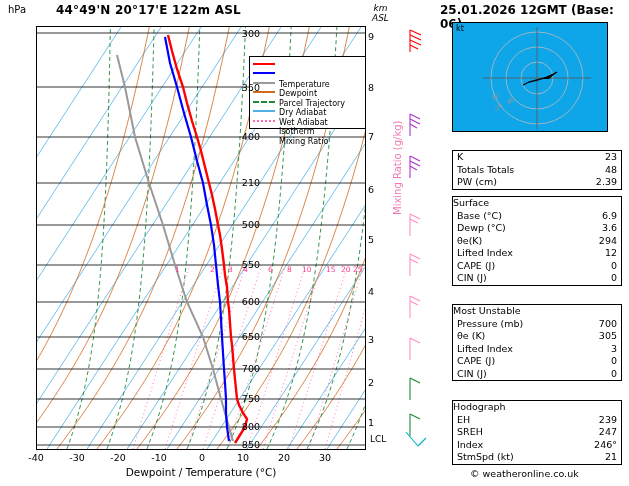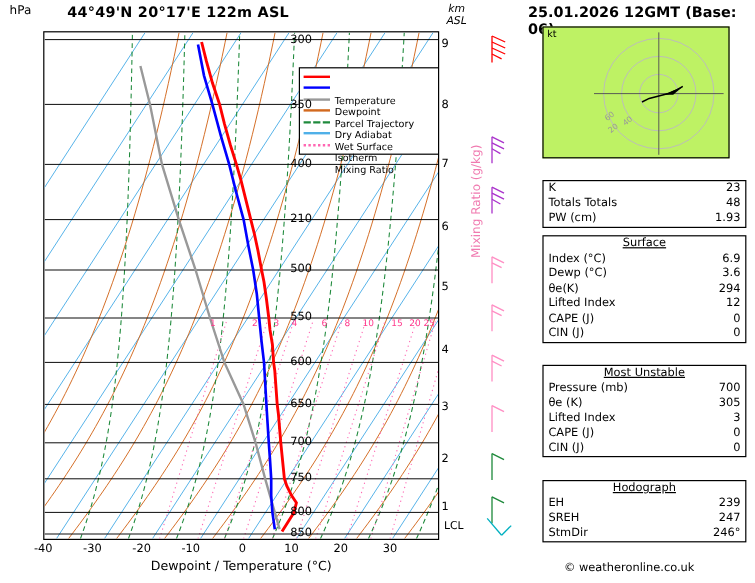--- a/index.html
+++ b/index.html
@@ -31,27 +31,27 @@
   .legend .swatch{width:22px;height:0;border-top-width:2px;border-top-style:solid;margin-right:4px;flex:none;}
   .legend .txt{font-size:8px;color:#000;line-height:9.5px;white-space:nowrap;margin-top:41px;}
 
   
   .mixlab{position:absolute;left:392px;top:215px;transform:rotate(-90deg);transform-origin:0 0;font-size:10px;color:#f07ab0;white-space:nowrap;}
 
   
   .lcl{position:absolute;left:370px;top:434px;font-size:9px;color:#000;}
 
   
-  .hodo{position:absolute;left:452px;top:22px;width:156px;height:110px;border:1px solid #000;box-sizing:border-box;background:#bef264;padding-left:12px;}
+  .hodo{position:absolute;left:452px;top:22px;width:156px;height:110px;border:1px solid #000;box-sizing:border-box;background:#0ea5e9;}
   .hodo .kt{position:absolute;left:3px;top:1px;font-size:8px;color:#000;}
 
   
   .tbl{position:absolute;left:452px;width:170px;border:1px solid #000;box-sizing:border-box;background:#fff;font-size:9.5px;color:#000;}
   .tbl .line{display:flex;justify-content:space-between;padding:0 4px;height:12.5px;line-height:12.5px;white-space:nowrap;}
-  .tbl .center{text-align:center;display:block;height:12.5px;line-height:12.5px;border-top:1px solid #000;text-decoration:underline;}
+  .tbl .center{text-align:left;display:block;height:12.5px;line-height:12.5px;border-top:1px solid #000;}
   .tbl .first{border-top:none;}
   #tbl1{top:150px;}
   #tbl2{top:196px;}
   #tbl3{top:304px;}
   #tbl4{top:400px;}
 
   .copy{position:absolute;left:470px;top:468px;font-size:9.5px;color:#000;}
 
   .windcol{position:absolute;left:396px;top:26px;width:40px;height:424px;}
 </style>
@@ -180,21 +180,21 @@
       <div class="row">
         <span class="swatch" style="border-top-color:#999999;"></span>
         <span class="txt">Parcel Trajectory</span>
       </div>
       <div class="row">
         <span class="swatch" style="border-top-color:#d2691e;"></span>
         <span class="txt">Dry Adiabat</span>
       </div>
       <div class="row">
         <span class="swatch" style="border-top-color:#1f8a3c;border-top-style:dashed;"></span>
-        <span class="txt">Wet Surface</span>
+        <span class="txt">Wet Adiabat</span>
       </div>
       <div class="row">
         <span class="swatch" style="border-top-color:#4fb0e8;"></span>
         <span class="txt">Isotherm</span>
       </div>
       <div class="row">
         <span class="swatch" style="border-top-color:#ff66b2;border-top-style:dotted;"></span>
         <span class="txt">Mixing Ratio</span>
       </div>
     </div>
@@ -309,28 +309,28 @@
     <div class="line">
       <span>K</span>
       <span>23</span>
     </div>
     <div class="line">
       <span>Totals Totals</span>
       <span>48</span>
     </div>
     <div class="line">
       <span>PW (cm)</span>
-      <span>1.93</span>
+      <span>2.39</span>
     </div>
   </div>
 
   <div class="tbl" id="tbl2">
     <div class="center first" style="font-weight:normal;">Surface</div>
     <div class="line">
-      <span>Index (°C)</span>
+      <span>Base (°C)</span>
       <span>6.9</span>
     </div>
     <div class="line">
       <span>Dewp (°C)</span>
       <span>3.6</span>
     </div>
     <div class="line">
       <span>θe(K)</span>
       <span>294</span>
     </div>
@@ -376,20 +376,24 @@
     <div class="center first">Hodograph</div>
     <div class="line">
       <span>EH</span>
       <span>239</span>
     </div>
     <div class="line">
       <span>SREH</span>
       <span>247</span>
     </div>
     <div class="line">
-      <span>StmDir</span>
+      <span>Index</span>
       <span>246°</span>
     </div>
+    <div class="line">
+      <span>StmSpd (kt)</span>
+      <span>21</span>
+    </div>
   </div>
 
   <div class="copy">© weatheronline.co.uk</div>
 
 </div>
 
 </body></html>

